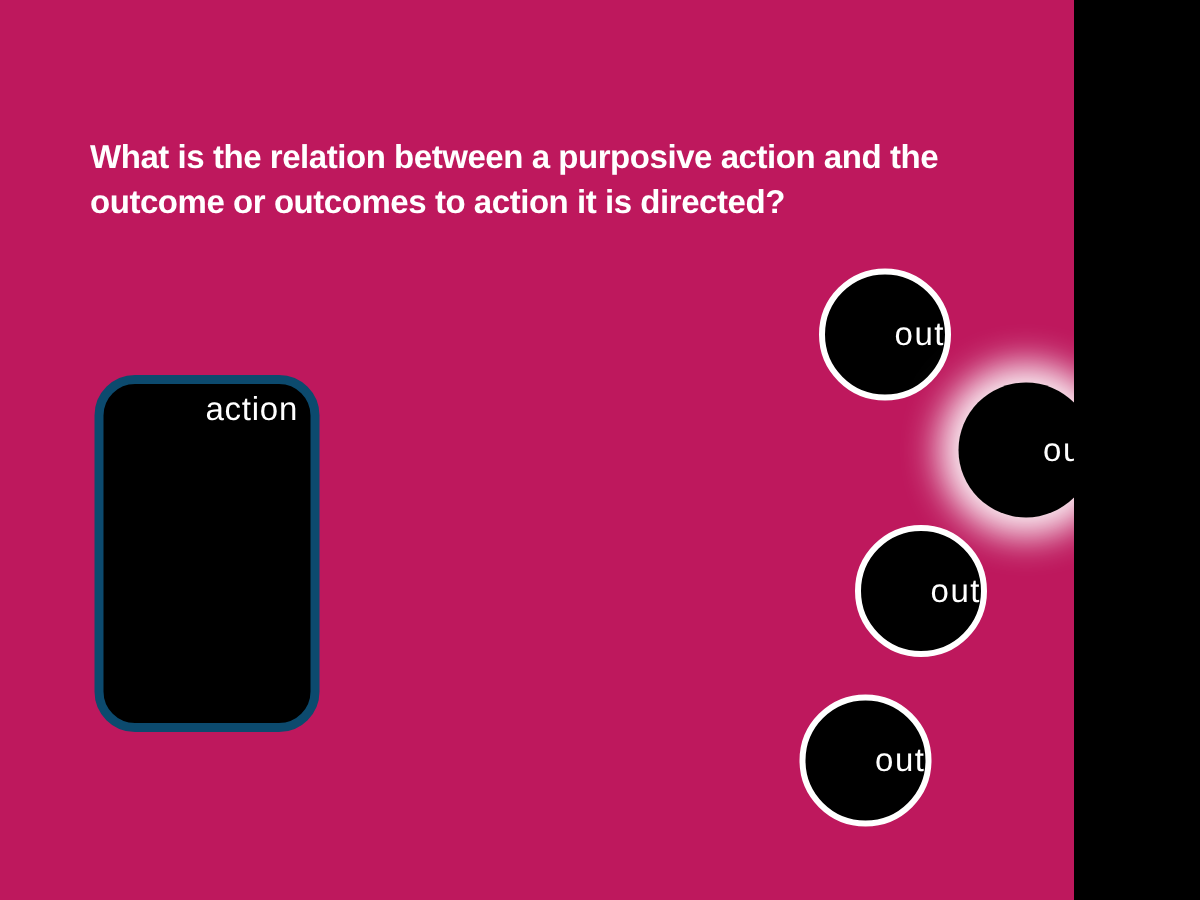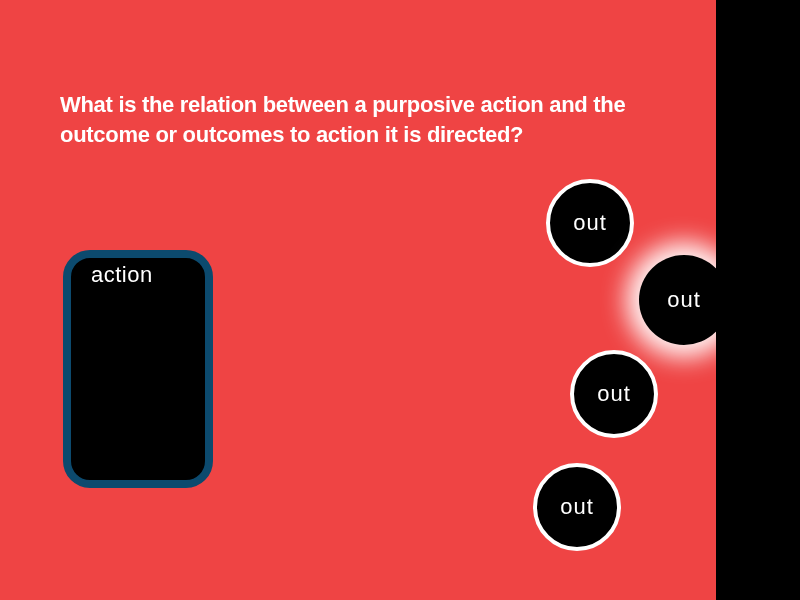--- a/index.html
+++ b/index.html
@@ -4,21 +4,21 @@
 <style>
   html, body {
     margin: 0;
     padding: 0;
     background: #000;
   }
   .slide {
     position: relative;
     width: 716px;
     height: 600px;
-    background: #ef4444;
+    background: #be185d;
     overflow: hidden;
     font-family: "Liberation Sans", sans-serif;
     color: #ffffff;
   }
   .title {
     position: absolute;
     left: 60px;
     top: 90px;
     font-size: 22px;
     font-weight: bold;
@@ -28,43 +28,44 @@
   }
   .title .line { white-space: nowrap; }
 
   .action-box {
     position: absolute;
     left: 63px;
     top: 250px;
     width: 150px;
     height: 238px;
     box-sizing: border-box;
-    border: 8px solid #0c4a6e;
+    border: 6px solid #0c4a6e;
     border-radius: 27px;
     background: #000000;
+    padding-left: 48px;
   }
   .action-label {
     display: block;
     padding: 4px 0 0 20px;
     font-size: 22px;
     letter-spacing: 0.5px;
     color: #ffffff;
   }
 
   .out-circle {
     position: absolute;
     width: 88px;
     height: 88px;
     box-sizing: border-box;
     border: 4px solid #ffffff;
     border-radius: 50%;
     background: #000000;
     display: flex;
     align-items: center;
-    justify-content: center;
+    justify-content: flex-end;
     font-size: 22px;
     letter-spacing: 1px;
     color: #ffffff;
   }
   .out-circle.glow {
     width: 90px;
     height: 90px;
     border: none;
     box-shadow: 0 0 24px 13px rgba(255, 255, 255, 0.95);
   }

